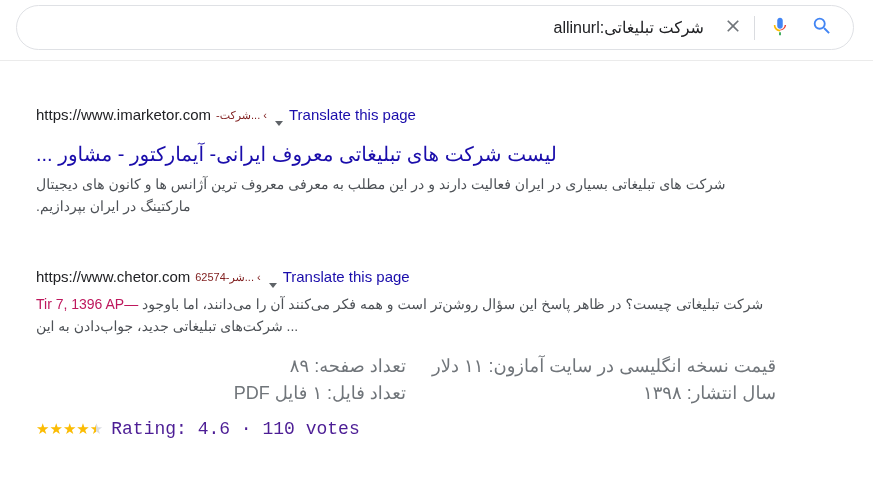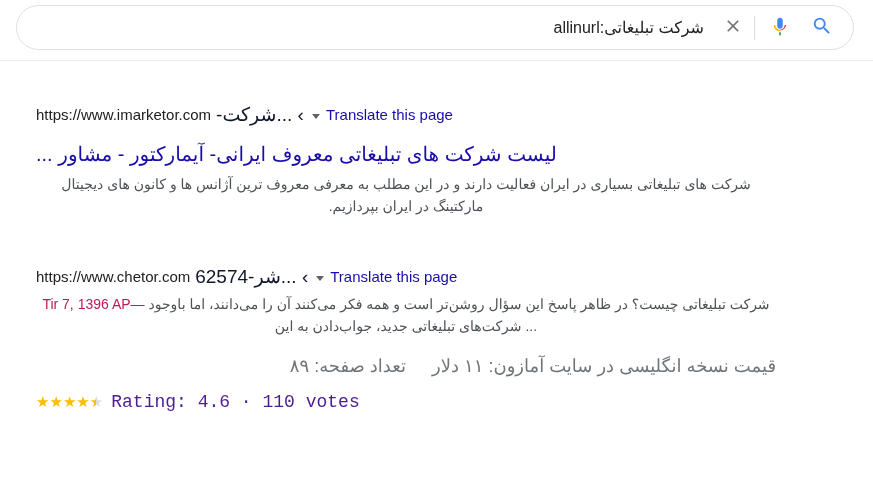--- a/index.html
+++ b/index.html
@@ -79,30 +79,30 @@
   }
   .result-1 { margin-top: 44px; }
   .result-2 { margin-top: 50px; }
 
   .url-line {
     font-size: 15px;
     line-height: 20px;
     color: #202124;
     white-space: nowrap;
     display: flex;
-    align-items: center;
+    align-items: flex-end;
     gap: 0px;
   }
   .url-cite {
     color: #202124;
     font-size: 15px;
   }
   .url-crumbs {
-    color: #0f172a;
-    font-size: 19px;
+    color: #7f1d1d;
+    font-size: 11px;
     margin-left: 5px;
     unicode-bidi: plaintext;
   }
   .caret {
     display: inline-block;
     width: 0;
     height: 0;
     border-left: 4px solid transparent;
     border-right: 4px solid transparent;
     border-top: 5px solid #5f6368;
@@ -128,21 +128,21 @@
     text-align: left;
     unicode-bidi: plaintext;
     max-width: 740px;
   }
   .snippet {
     margin-top: 6px;
     color: #4d5156;
     font-size: 14px;
     line-height: 22px;
     direction: rtl;
-    text-align: center;
+    text-align: left;
     unicode-bidi: plaintext;
     max-width: 740px;
   }
   .snippet .date {
     color: #be185d;
     direction: ltr;
     unicode-bidi: embed;
   }
 
   
@@ -250,20 +250,22 @@
       <a class="translate-link" href="#">Translate this page</a>
     </div>
     <div class="snippet">
       <span class="date">Tir 7, 1396 AP</span><span class="date">—</span>
       <span>شرکت تبلیغاتی چیست؟ در ظاهر پاسخ این سؤال روشن‌تر است و همه فکر می‌کنند آن را می‌دانند، اما باوجود شرکت‌های تبلیغاتی جدید، جواب‌دادن به این ...</span>
     </div>
 
     <div class="meta-table">
       <div class="meta-cell meta-col-right">قیمت نسخه انگلیسی در سایت آمازون: ۱۱ دلار</div>
       <div class="meta-cell left-col">تعداد صفحه: ۸۹</div>
+      <div class="meta-cell meta-col-right">سال انتشار: ۱۳۹۸</div>
+      <div class="meta-cell left-col">تعداد فایل: ۱ فایل PDF</div>
     </div>
 
     <div class="rating-row">
       <span class="stars">
         <span class="star-full">★★★★</span><span class="star-half">★</span>
       </span>
       <span class="rating-text">Rating: 4.6 · 110 votes</span>
     </div>
   </div>
 

